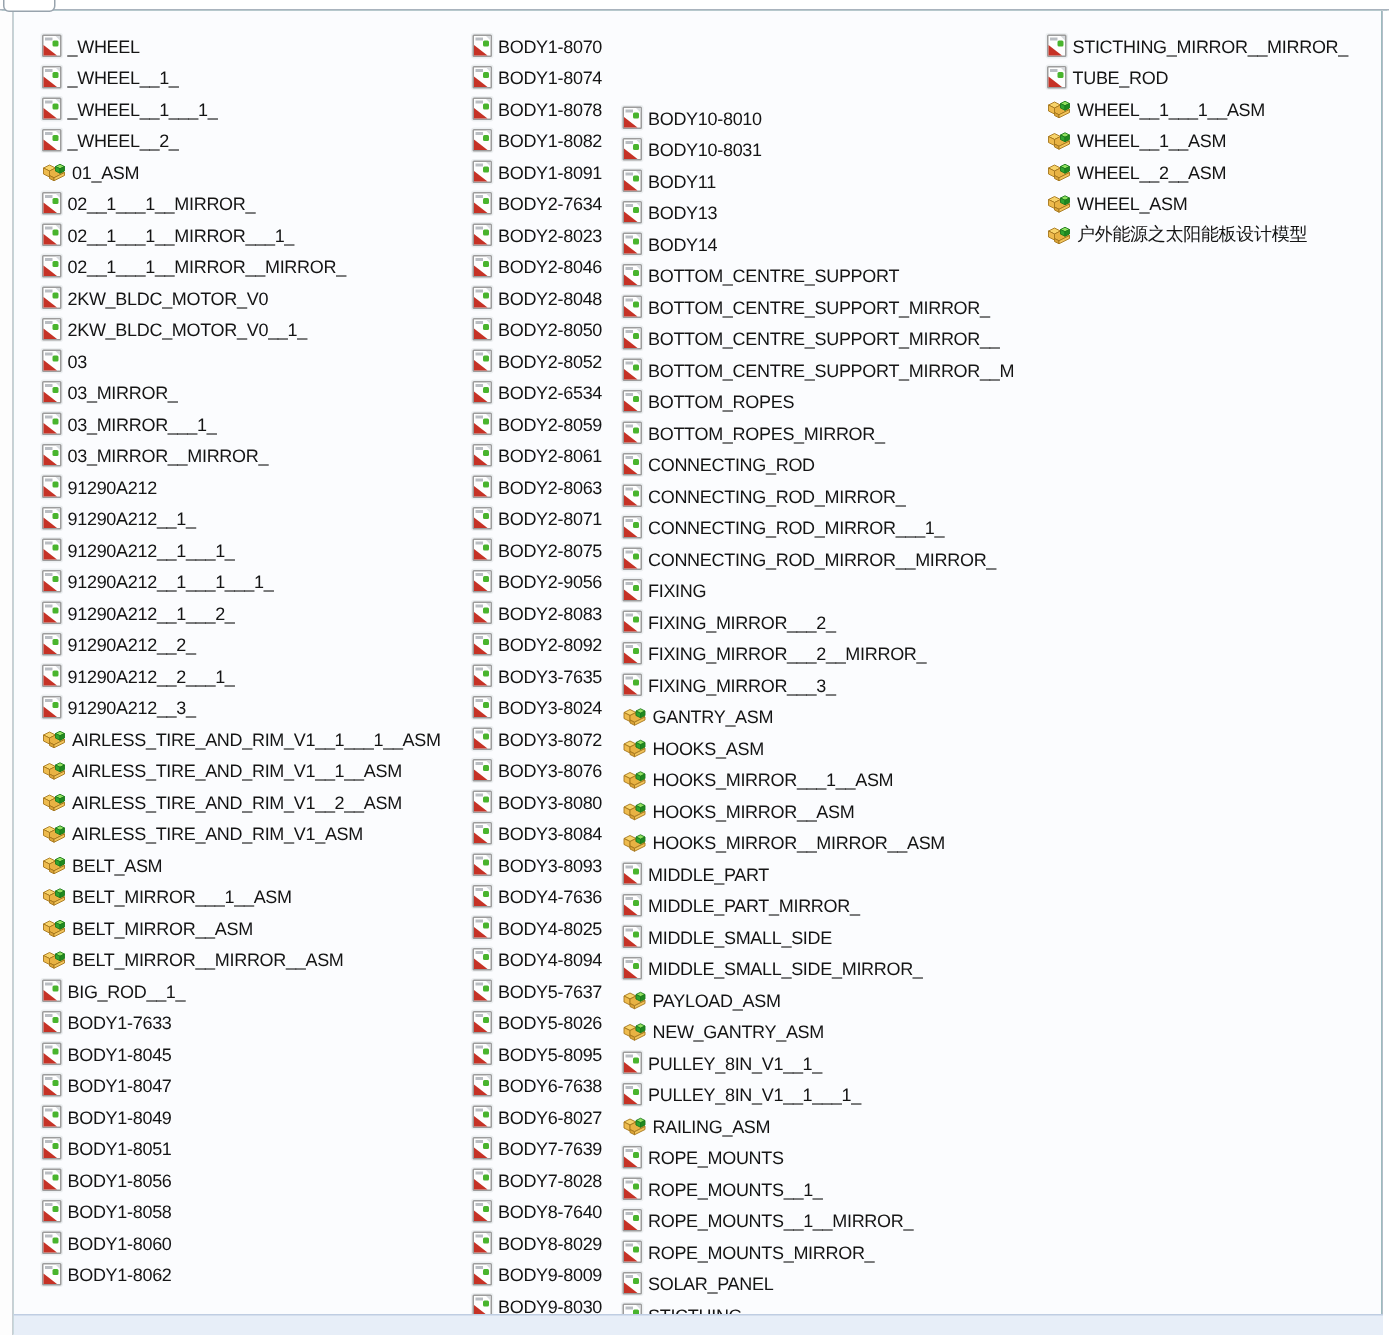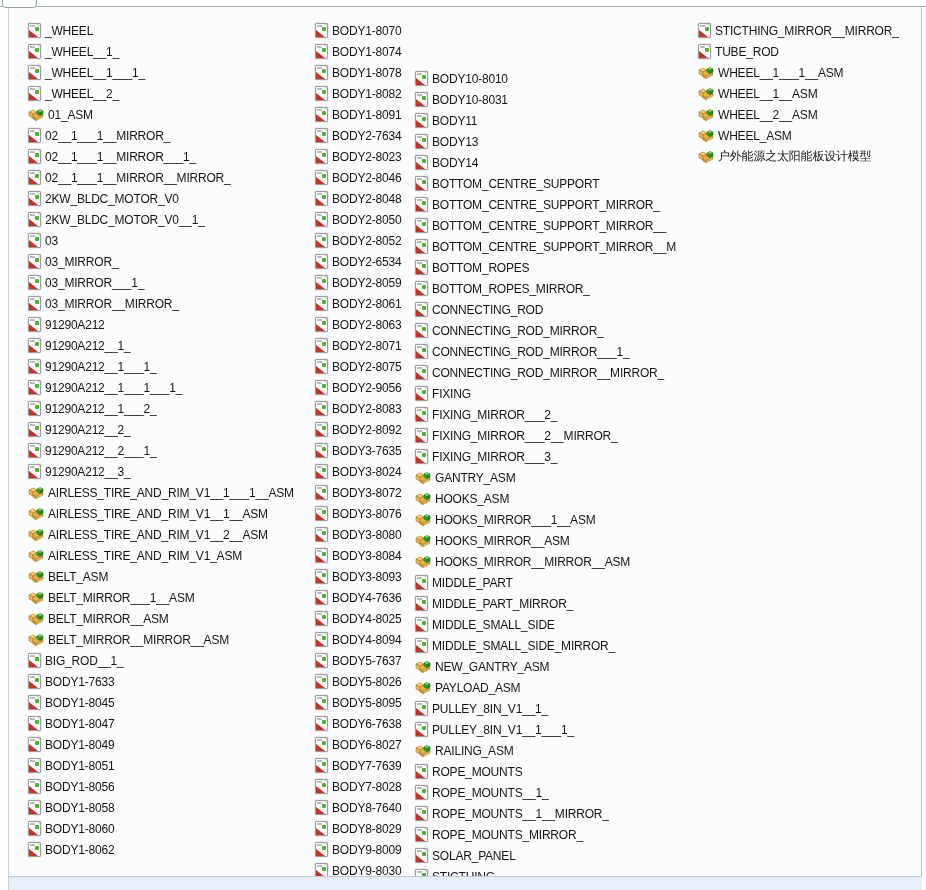--- a/index.html
+++ b/index.html
@@ -1127,36 +1127,36 @@
         <polygon points="1,4 5,2 9,4 5,6" fill="#f7d36a" stroke="#a5761c" stroke-width="0.6"></polygon>
         <polygon points="1,4 1,8 5,10 5,6" fill="#eebb4e" stroke="#a5761c" stroke-width="0.6"></polygon>
         <polygon points="5,6 9,4 9,6 13,5 15,7 8,10.5 5,9" fill="#e8b243" stroke="#a5761c" stroke-width="0.6"></polygon>
         <polygon points="5,9 8,10.5 8,12.5 5,11" fill="#d9a338" stroke="#a5761c" stroke-width="0.6"></polygon>
         <polygon points="8,10.5 15,7 15,9 8,12.5" fill="#f2c45c" stroke="#a5761c" stroke-width="0.6"></polygon>
         <polygon points="9,3 12,1.5 15,3 12,4.5" fill="#8fe15f" stroke="#1d7a1d" stroke-width="0.6"></polygon>
         <polygon points="9,3 9,6 12,7.5 12,4.5" fill="#2fa42f" stroke="#1d7a1d" stroke-width="0.6"></polygon>
         <polygon points="12,4.5 15,3 15,6 12,7.5" fill="#1f8a1f" stroke="#1d7a1d" stroke-width="0.6"></polygon>
       </svg>
     </span>
+    <span class="label">PAYLOAD_ASM</span>
+  </div>
+        <div class="item">
+    <span class="ic ic-asm">
+      <svg width="16" height="14" viewBox="0 0 16 14" xmlns="http://www.w3.org/2000/svg">
+        <polygon points="1,4 5,2 9,4 5,6" fill="#f7d36a" stroke="#a5761c" stroke-width="0.6"></polygon>
+        <polygon points="1,4 1,8 5,10 5,6" fill="#eebb4e" stroke="#a5761c" stroke-width="0.6"></polygon>
+        <polygon points="5,6 9,4 9,6 13,5 15,7 8,10.5 5,9" fill="#e8b243" stroke="#a5761c" stroke-width="0.6"></polygon>
+        <polygon points="5,9 8,10.5 8,12.5 5,11" fill="#d9a338" stroke="#a5761c" stroke-width="0.6"></polygon>
+        <polygon points="8,10.5 15,7 15,9 8,12.5" fill="#f2c45c" stroke="#a5761c" stroke-width="0.6"></polygon>
+        <polygon points="9,3 12,1.5 15,3 12,4.5" fill="#8fe15f" stroke="#1d7a1d" stroke-width="0.6"></polygon>
+        <polygon points="9,3 9,6 12,7.5 12,4.5" fill="#2fa42f" stroke="#1d7a1d" stroke-width="0.6"></polygon>
+        <polygon points="12,4.5 15,3 15,6 12,7.5" fill="#1f8a1f" stroke="#1d7a1d" stroke-width="0.6"></polygon>
+      </svg>
+    </span>
     <span class="label">NEW_GANTRY_ASM</span>
-  </div>
-        <div class="item">
-    <span class="ic ic-asm">
-      <svg width="16" height="14" viewBox="0 0 16 14" xmlns="http://www.w3.org/2000/svg">
-        <polygon points="1,4 5,2 9,4 5,6" fill="#f7d36a" stroke="#a5761c" stroke-width="0.6"></polygon>
-        <polygon points="1,4 1,8 5,10 5,6" fill="#eebb4e" stroke="#a5761c" stroke-width="0.6"></polygon>
-        <polygon points="5,6 9,4 9,6 13,5 15,7 8,10.5 5,9" fill="#e8b243" stroke="#a5761c" stroke-width="0.6"></polygon>
-        <polygon points="5,9 8,10.5 8,12.5 5,11" fill="#d9a338" stroke="#a5761c" stroke-width="0.6"></polygon>
-        <polygon points="8,10.5 15,7 15,9 8,12.5" fill="#f2c45c" stroke="#a5761c" stroke-width="0.6"></polygon>
-        <polygon points="9,3 12,1.5 15,3 12,4.5" fill="#8fe15f" stroke="#1d7a1d" stroke-width="0.6"></polygon>
-        <polygon points="9,3 9,6 12,7.5 12,4.5" fill="#2fa42f" stroke="#1d7a1d" stroke-width="0.6"></polygon>
-        <polygon points="12,4.5 15,3 15,6 12,7.5" fill="#1f8a1f" stroke="#1d7a1d" stroke-width="0.6"></polygon>
-      </svg>
-    </span>
-    <span class="label">PAYLOAD_ASM</span>
   </div>
         <div class="item">
     <span class="ic ic-part">
       <span class="mark"></span>
             <span class="fold"></span>
             <span class="wedge"></span>
             <span class="dot"></span>
     </span>
     <span class="label">PULLEY_8IN_V1__1_</span>
   </div>

